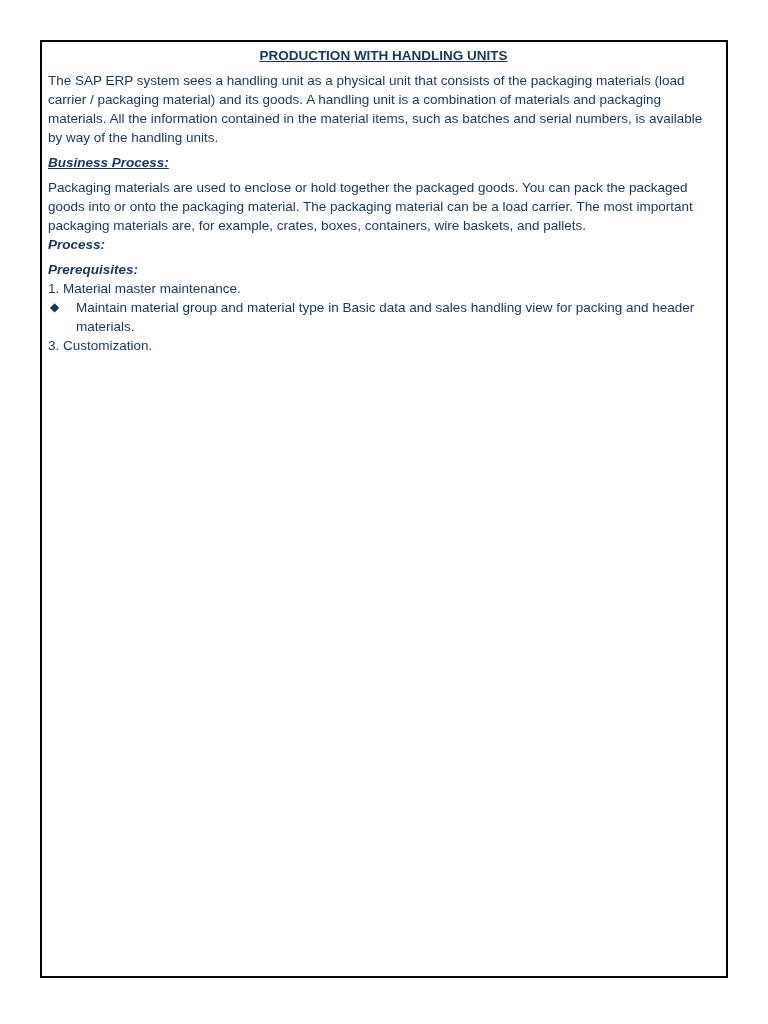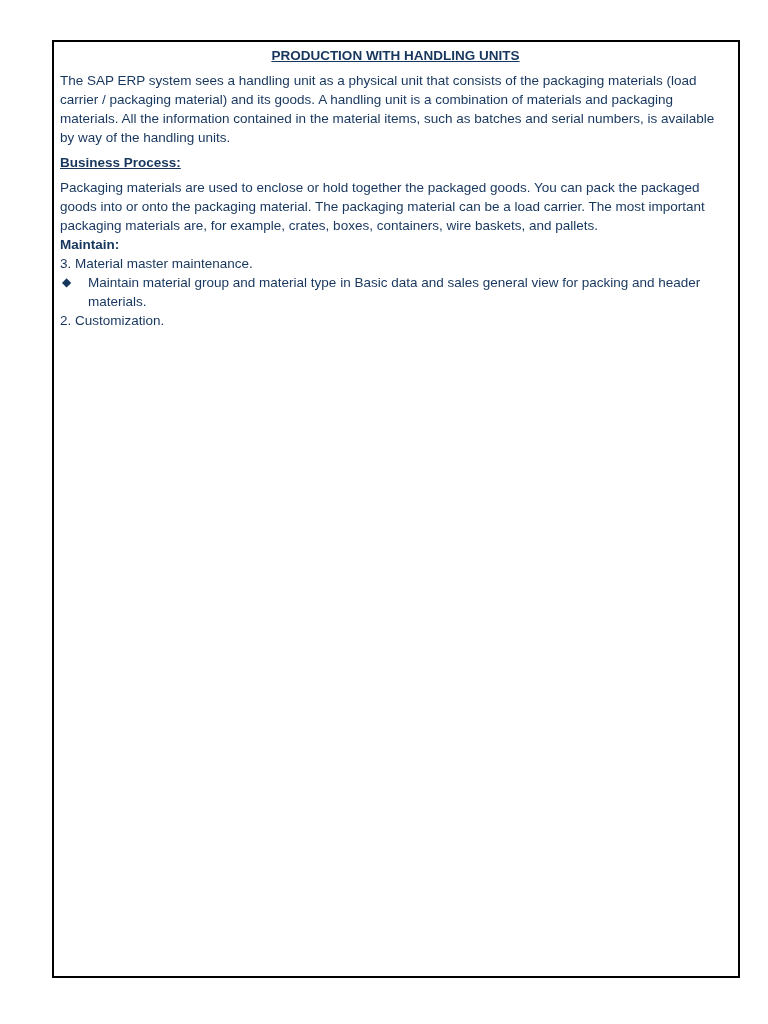--- a/index.html
+++ b/index.html
@@ -10,21 +10,21 @@
   }
   .canvas {
     position: relative;
     width: 768px;
     height: 1024px;
     background: #ffffff;
     font-family: "Liberation Sans", "DejaVu Sans", sans-serif;
   }
   .doc-border {
     position: absolute;
-    left: 52px;
+    left: 40px;
     top: 40px;
     width: 688px;
     height: 938px;
     border: 2px solid #000000;
     background: #ffffff;
     padding: 4px 7px 6px 6px;
     overflow: hidden;
   }
   .doc-text {
     color: #17365D;
@@ -35,21 +35,21 @@
     text-align: center;
     font-weight: bold;
     text-decoration: underline;
     font-size: 13.5px;
     line-height: 19px;
     color: #17365D;
     margin: 0;
   }
   p { margin: 0; }
   .gap-1 { margin-top: 6px; }
-  .bold { font-weight: bold; }
+  .bold { font-weight: bold; font-style: italic; }
   .underline { text-decoration: underline; }
   .bullet-row {
     display: flex;
     align-items: flex-start;
   }
   .bullet-glyph {
     flex: 0 0 28px;
     padding-left: 2px;
     font-size: 12px;
     line-height: 19px;
@@ -67,28 +67,29 @@
 
     <p class="doc-title">PRODUCTION WITH HANDLING UNITS</p>
 
     <p class="gap-1">The SAP ERP system sees a handling unit as a physical unit that consists of the packaging materials (load carrier / packaging material) and its goods. A handling unit is a combination of materials and packaging materials. All the information contained in the material items, such as batches and serial numbers, is available by way of the handling units.</p>
 
     <p class="gap-1 bold underline">Business Process:</p>
 
     <p class="gap-1">Packaging materials are used to enclose or hold together the packaged goods. You can pack the packaged goods into or onto the packaging material. The packaging material can be a load carrier. The most important packaging materials are, for example, crates, boxes, containers, wire baskets, and pallets.</p>
 
 
-    <p class="bold">Maintain:</p>
+    <p class="bold">Process:</p>
 
 
 
+    <p class="gap-1 bold">Prerequisites:</p>
 
-    <p>3. Material master maintenance.</p>
+    <p>1. Material master maintenance.</p>
 
     <div class="bullet-row">
       <span class="bullet-glyph">◆</span>
-      <span class="bullet-text">Maintain material group and material type in Basic data and sales general view for packing and header materials.</span>
+      <span class="bullet-text">Maintain material group and material type in Basic data and sales handling view for packing and header materials.</span>
     </div>
 
-    <p>2. Customization.</p>
+    <p>3. Customization.</p>
 
   </div>
 </div>
 
 </body></html>

